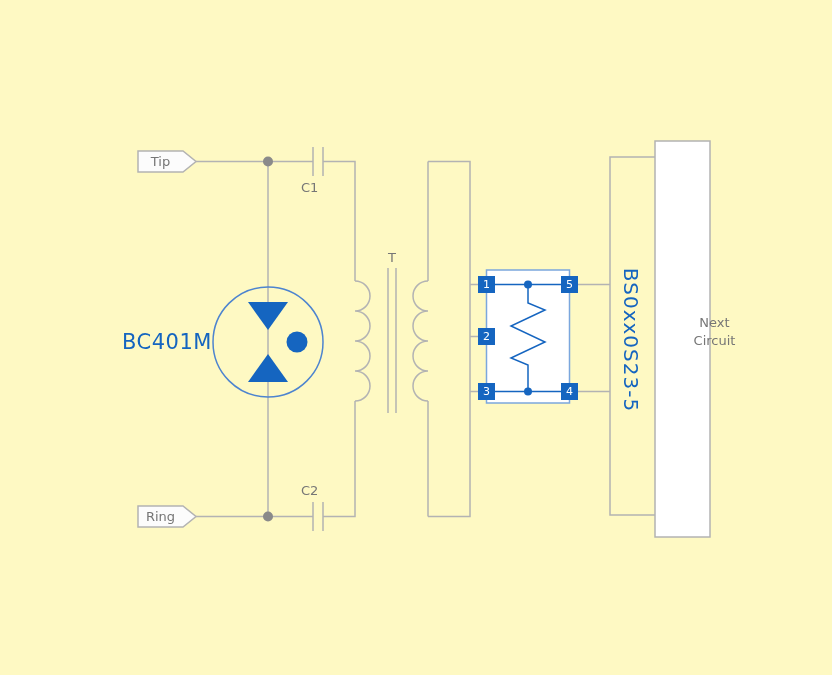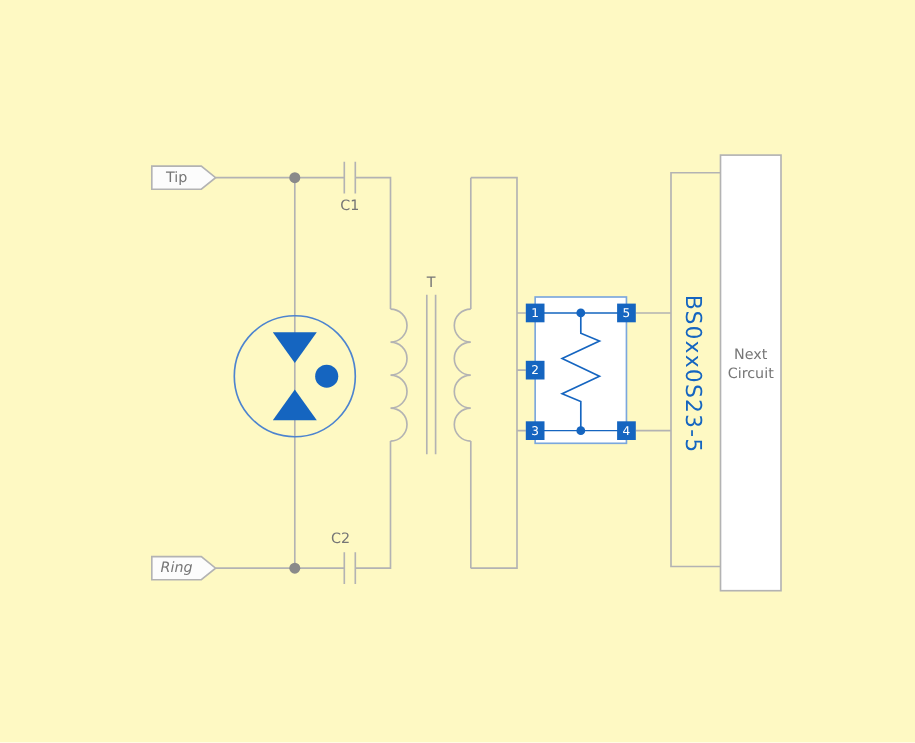--- a/index.html
+++ b/index.html
@@ -38,20 +38,21 @@
     color:#ffffff;
     font-size:11px;
     display:flex;align-items:center;justify-content:center;
   }
   .next-circuit-text{
     position:absolute;
     color:#767676;
     font-size:13px;
     text-align:center;
     line-height:18px;
+    padding-left:32px;
   }
 </style>
 </head>
 <body>
 
 <div id="canvas">
 
   <svg id="schematic-svg" width="832" height="675" viewBox="0 0 832 675">
 
     <path d="M138,151 L183,151 L196,161.5 L183,172 L138,172 Z" fill="#fcfcfc" stroke="#b3b3b3" stroke-width="1.5"></path>
@@ -96,28 +97,29 @@
 
     <path d="M486.5,284.5 H569.5 M486.5,391.5 H569.5" fill="none" stroke="#1565c0" stroke-width="1.3"></path>
 
     <path d="M528,284.5 V303 L545,310 L511,326 L545,342 L511,358 L528,365 V391.5" fill="none" stroke="#1565c0" stroke-width="1.5"></path>
     <circle cx="528" cy="284.5" r="4" fill="#1565c0"></circle>
     <circle cx="528" cy="391.5" r="4" fill="#1565c0"></circle>
   </svg>
 
   <div class="lbl tag-text" style="left:138px;top:151px;width:45px;">Tip</div>
 
-  <div class="lbl tag-text" style="left:138px;top:506px;width:45px;font-style:italic;">Ring</div>
+  <div class="lbl tag-text" style="left:138px;top:506px;width:45px;">Ring</div>
 
-  <div class="lbl" style="left:301px;top:180px;width:34px;text-align:center;">C1</div>
+  <div class="lbl" style="left:301px;top:180px;width:34px;text-align:left;">C1</div>
 
   <div class="lbl" style="left:301px;top:483px;width:34px;">C2</div>
 
   <div class="lbl" style="left:383px;top:250px;width:18px;text-align:center;">T</div>
 
+  <div class="lbl blue-part" style="left:118px;top:330px;width:98px;text-align:center;">BC401M</div>
 
   <div class="vertical-part" style="left:551px;top:328px;width:160px;height:24px;">BS0xx0S23-5</div>
 
   <div class="next-circuit-text" style="left:655px;top:314px;width:55px;">
     <div>Next</div>
     <div>Circuit</div>
   </div>
 
   <div class="pin" style="left:478px;top:276px;">1</div>
   <div class="pin" style="left:478px;top:328px;">2</div>

